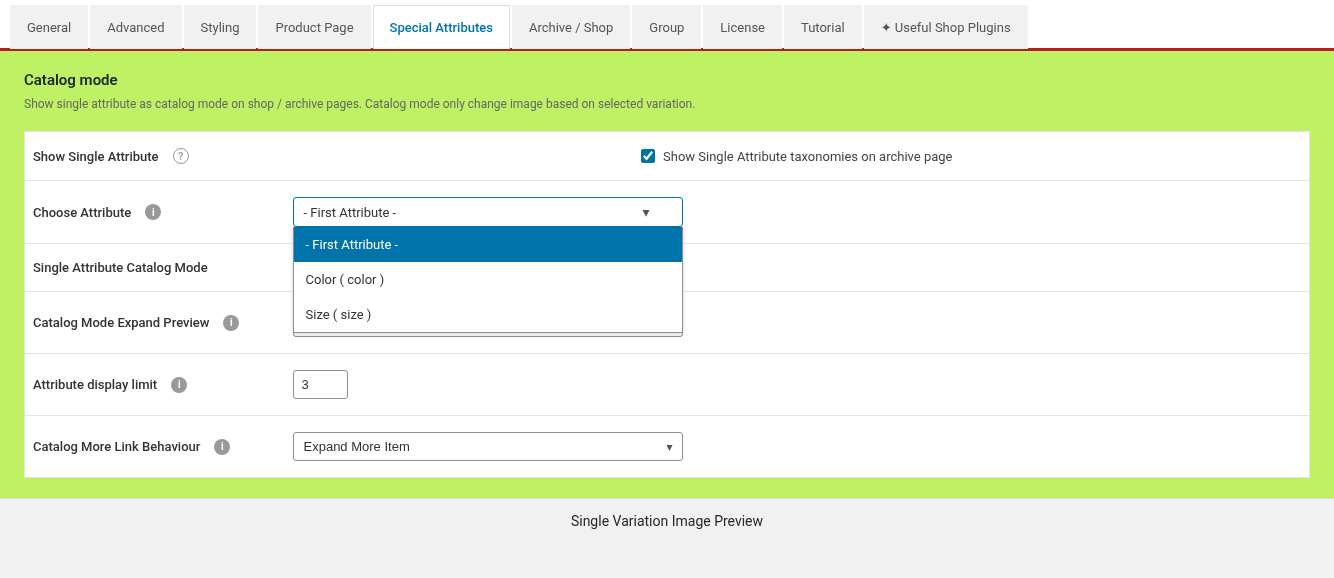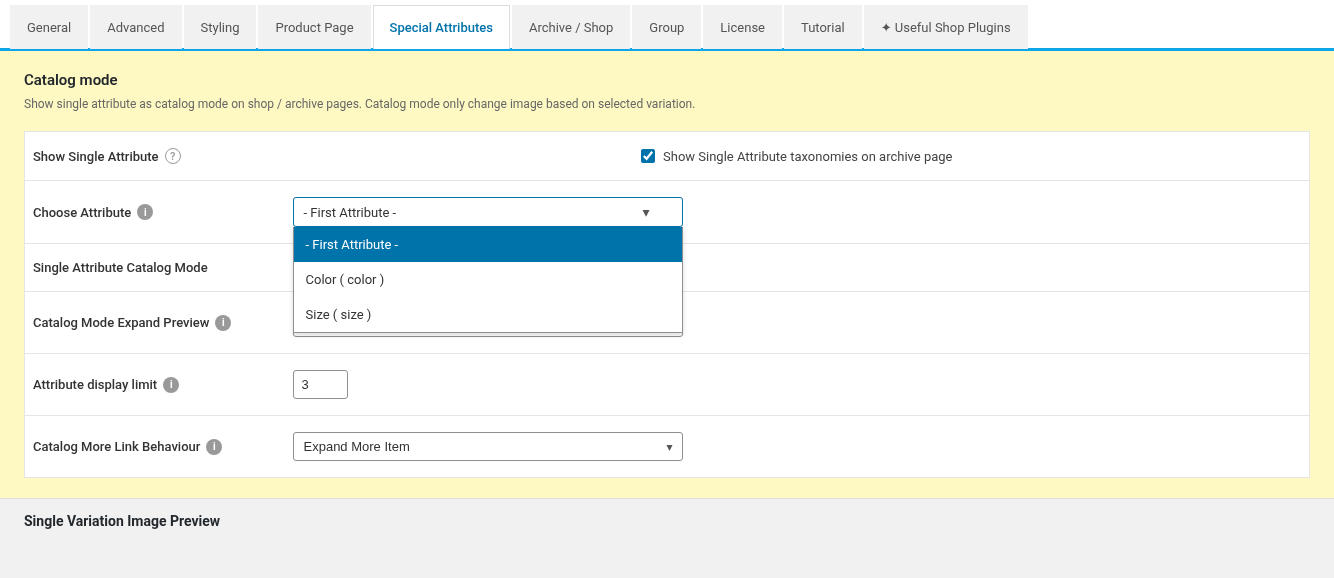--- a/index.html
+++ b/index.html
@@ -1,58 +1,58 @@
 <!DOCTYPE html>
 <html><head>
   <meta charset="utf-8">
   <style>
     * { box-sizing: border-box; margin: 0; padding: 0; }
     body { font-family: -apple-system, BlinkMacSystemFont, "Segoe UI", Roboto, sans-serif; font-size: 13px; background: #f1f1f1; color: #444; }
 
     .tab { padding: 14px 16px; cursor: pointer; border: 1px solid transparent; border-bottom: none; font-size: 13px; color: #555; background: #f1f1f1; margin-right: 2px; position: relative; top: 1px; display: flex; align-items: center; }
     .tab.active { background: #fff; border-color: #ddd; border-bottom-color: #fff; color: #0073aa; font-weight: 500; }
 
-    .content-area { background: #fef9c3; padding: 20px 24px; }
+    .content-area { background: #bef264; padding: 20px 24px; }
 
     .section-title { font-size: 15px; font-weight: 600; color: #23282d; margin-bottom: 8px; }
     .section-desc { font-size: 12px; color: #666; margin-bottom: 20px; }
 
     .settings-table { width: 100%; border-collapse: collapse; }
     .settings-table tr { border-bottom: 1px solid #e5e5e5; }
     .settings-table tr:last-child { border-bottom: none; }
     .settings-table td { padding: 16px 8px; vertical-align: middle; }
     .settings-table td:first-child { width: 260px; font-weight: 500; color: #333; }
 
-    .field-label { display: flex; align-items: center; gap: 6px; }
+    .field-label { display: flex; align-items: center; gap: 14px; }
     .info-icon { display: inline-flex; align-items: center; justify-content: center; width: 16px; height: 16px; border-radius: 50%; background: #999; color: #fff; font-size: 10px; font-weight: bold; cursor: pointer; }
     .question-icon { display: inline-flex; align-items: center; justify-content: center; width: 16px; height: 16px; border-radius: 50%; border: 1px solid #999; color: #999; font-size: 11px; cursor: pointer; }
 
     .checkbox-row { display: flex; align-items: center; gap: 8px; justify-content: center; }
     .checkbox-row input[type="checkbox"] { width: 14px; height: 14px; accent-color: #0073aa; }
 
     .select-wrapper { position: relative; display: inline-block; width: 390px; }
     .select-wrapper select { width: 100%; padding: 6px 32px 6px 10px; border: 1px solid #8c8f94; border-radius: 3px; background: #fff; font-size: 13px; color: #333; appearance: none; -webkit-appearance: none; cursor: pointer; }
     .select-arrow { position: absolute; right: 10px; top: 50%; transform: translateY(-50%); pointer-events: none; color: #555; font-size: 12px; }
 
     .number-input { width: 55px; padding: 6px 8px; border: 1px solid #8c8f94; border-radius: 3px; font-size: 13px; color: #333; }
 
     
     .dropdown-container { position: relative; display: inline-block; width: 390px; }
     .dropdown-trigger { width: 100%; padding: 6px 32px 6px 10px; border: 1px solid #0073aa; border-radius: 3px; background: #fff; font-size: 13px; color: #333; display: flex; align-items: center; justify-content: space-between; cursor: pointer; }
     .dropdown-list { position: absolute; top: 100%; left: 0; width: 100%; background: #fff; border: 1px solid #8c8f94; border-top: none; z-index: 100; box-shadow: 0 2px 5px rgba(0,0,0,0.15); }
     .dropdown-item { padding: 10px 12px; cursor: pointer; font-size: 13px; color: #333; }
     .dropdown-item.selected { background: #0073aa; color: #fff; }
 
     .bottom-section { background: #f1f1f1; padding: 14px 24px; border-top: 1px solid #ddd; }
-    .bottom-section-title { font-size: 14px; font-weight: 700; color: #23282d; }
+    .bottom-section-title { font-size: 14px; font-weight: 400; color: #23282d; text-align: center; }
   </style>
 </head>
 <body>
 
-<div style="background:#fff; border-bottom: 3px solid #0ea5e9; padding: 4px 0 0 0;">
+<div style="background:#fff; border-bottom: 3px solid #b91c1c; padding: 4px 0 0 0;">
   <div style="display:flex; align-items:center; padding: 0 10px; position:relative;">
 
     <div style="position:absolute; top:-2px; left: 596px; color:#cc0000; font-size:20px; line-height:1;">↓</div>
 
     <div class="tab">
       <span>General</span>
     </div>
     <div class="tab">
       <span>Advanced</span>
     </div>

